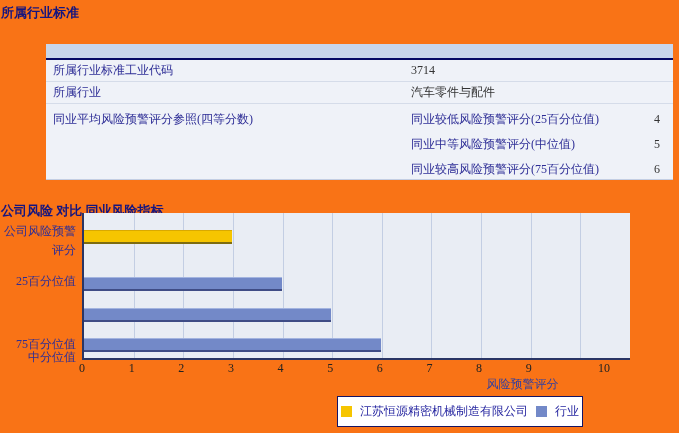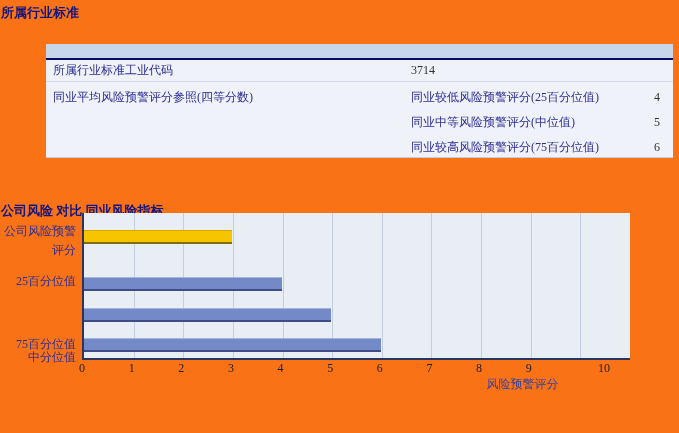--- a/index.html
+++ b/index.html
@@ -74,20 +74,24 @@
   <div class="sec-title t1">所属行业标准</div>
 
   <div class="table">
     <div class="thead"></div>
 
     <div class="trow r0">
       <span class="tlabel">所属行业标准工业代码</span>
       <span class="tvalue">3714</span>
     </div>
 
+    <div class="trow r1">
+      <span class="tlabel">所属行业</span>
+      <span class="tvalue">汽车零件与配件</span>
+    </div>
 
     <div class="trow r2">
       <span class="tlabel">同业平均风险预警评分参照(四等分数)</span>
       <div class="subrows">
         <div class="subrow">
           <span class="sublabel">同业较低风险预警评分(25百分位值)</span>
           <span class="subvalue">4</span>
         </div>
         <div class="subrow">
           <span class="sublabel">同业中等风险预警评分(中位值)</span>
@@ -145,14 +149,20 @@
       <div class="xtick" style="left: 330.182px;">5</div>
       <div class="xtick" style="left: 379.818px;">6</div>
       <div class="xtick" style="left: 429.455px;">7</div>
       <div class="xtick" style="left: 479.091px;">8</div>
       <div class="xtick" style="left: 528.727px;">9</div>
       <div class="xtick" style="left: 604px; text-align: center;">10</div>
     </div>
 
   <div class="xlabel">风险预警评分</div>
 
+  <div class="legend">
+    <span class="swatch" id="swatch0" style="background: rgb(246, 197, 0);"></span>
+    <span class="lname">江苏恒源精密机械制造有限公司</span>
+    <span class="swatch" id="swatch1" style="background: rgb(115, 137, 200);"></span>
+    <span class="lname">行业</span>
+  </div>
 
 </div>
 
 </body></html>

